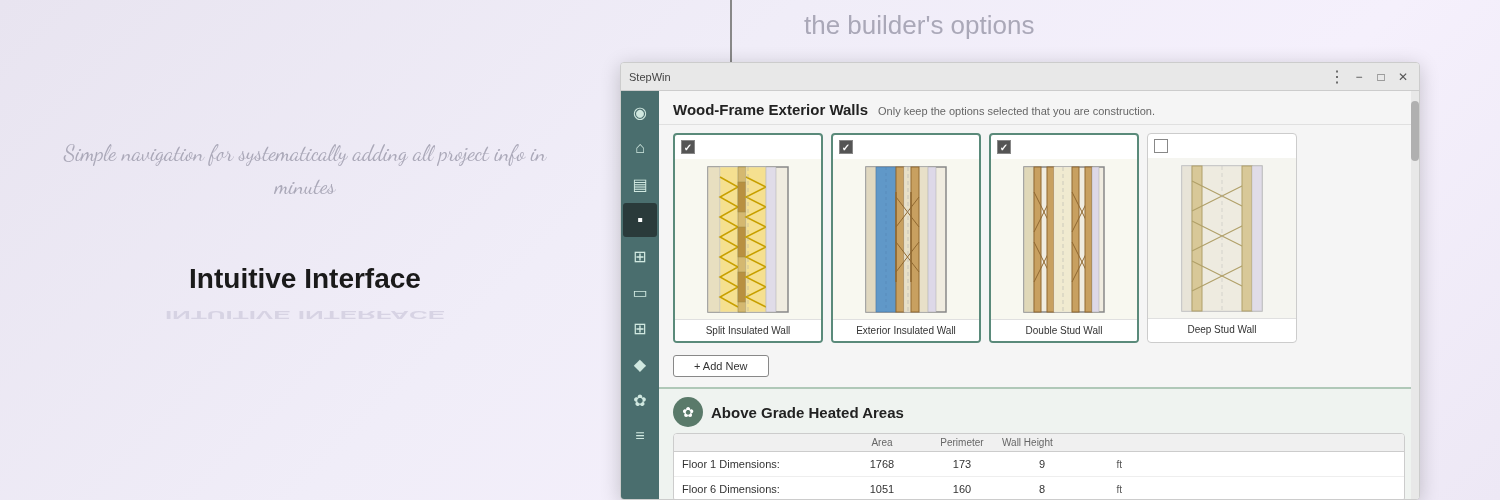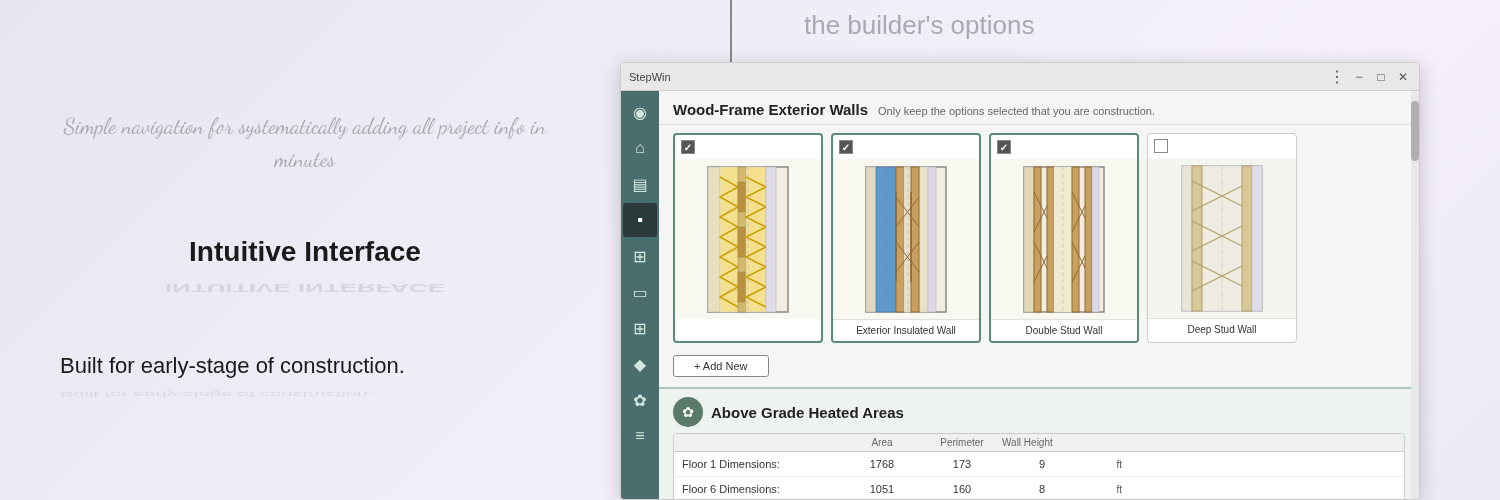--- a/index.html
+++ b/index.html
@@ -349,24 +349,20 @@
 <div class="vertical-line"></div>
 <div class="vertical-line-dot"></div>
 
 <div class="left-panel">
   <div class="nav-text">Simple navigation for
 systematically adding all
 project info in minutes</div>
   <div style="margin-bottom: 30px;">
     <div class="intuitive-title">Intuitive Interface</div>
     <div class="intuitive-reflection">INTUITIVE INTERFACE</div>
-  </div>
-  <div>
-    <div class="built-text">Built for early-stage of construction.</div>
-    <div class="built-reflection">Built for early-stage of construction.</div>
   </div>
 </div>
 
 <div class="app-window">
 
   <div class="title-bar">
     <span class="title-bar-text">StepWin</span>
     <div class="title-bar-controls">
       <span class="tb-dots">⋮</span>
       <span class="tb-btn">−</span>
@@ -423,20 +419,21 @@
               <rect x="35" y="110" width="8" height="30" fill="#b89040" stroke="#998840" stroke-width="0.5"></rect>
 
               <rect x="43" y="5" width="20" height="145" fill="#f5e090" stroke="#ccc" stroke-width="0.5"></rect>
               <polyline points="43,15 63,25 43,35 63,45 43,55 63,65 43,75 63,85 43,95 63,105 43,115 63,125 43,135 63,145" fill="none" stroke="#c8a000" stroke-width="1.5"></polyline>
 
               <rect x="63" y="5" width="10" height="145" fill="#e0dce8" stroke="#aaa" stroke-width="0.5"></rect>
 
               <line x1="45" y1="5" x2="45" y2="150" stroke="#aaa" stroke-width="0.5" stroke-dasharray="4,3"></line>
             </svg>
           </div>
+          <div class="card-label">Split Insulated Wall</div>
         </div>
 
         <div class="wall-card selected">
           <div style="display:flex; align-items:center;">
             <div class="card-checkbox">
               <span class="card-checkbox-check">✓</span>
             </div>
           </div>
           <div class="card-image">
             <svg class="wall-svg" viewBox="0 0 90 155" xmlns="http://www.w3.org/2000/svg">

